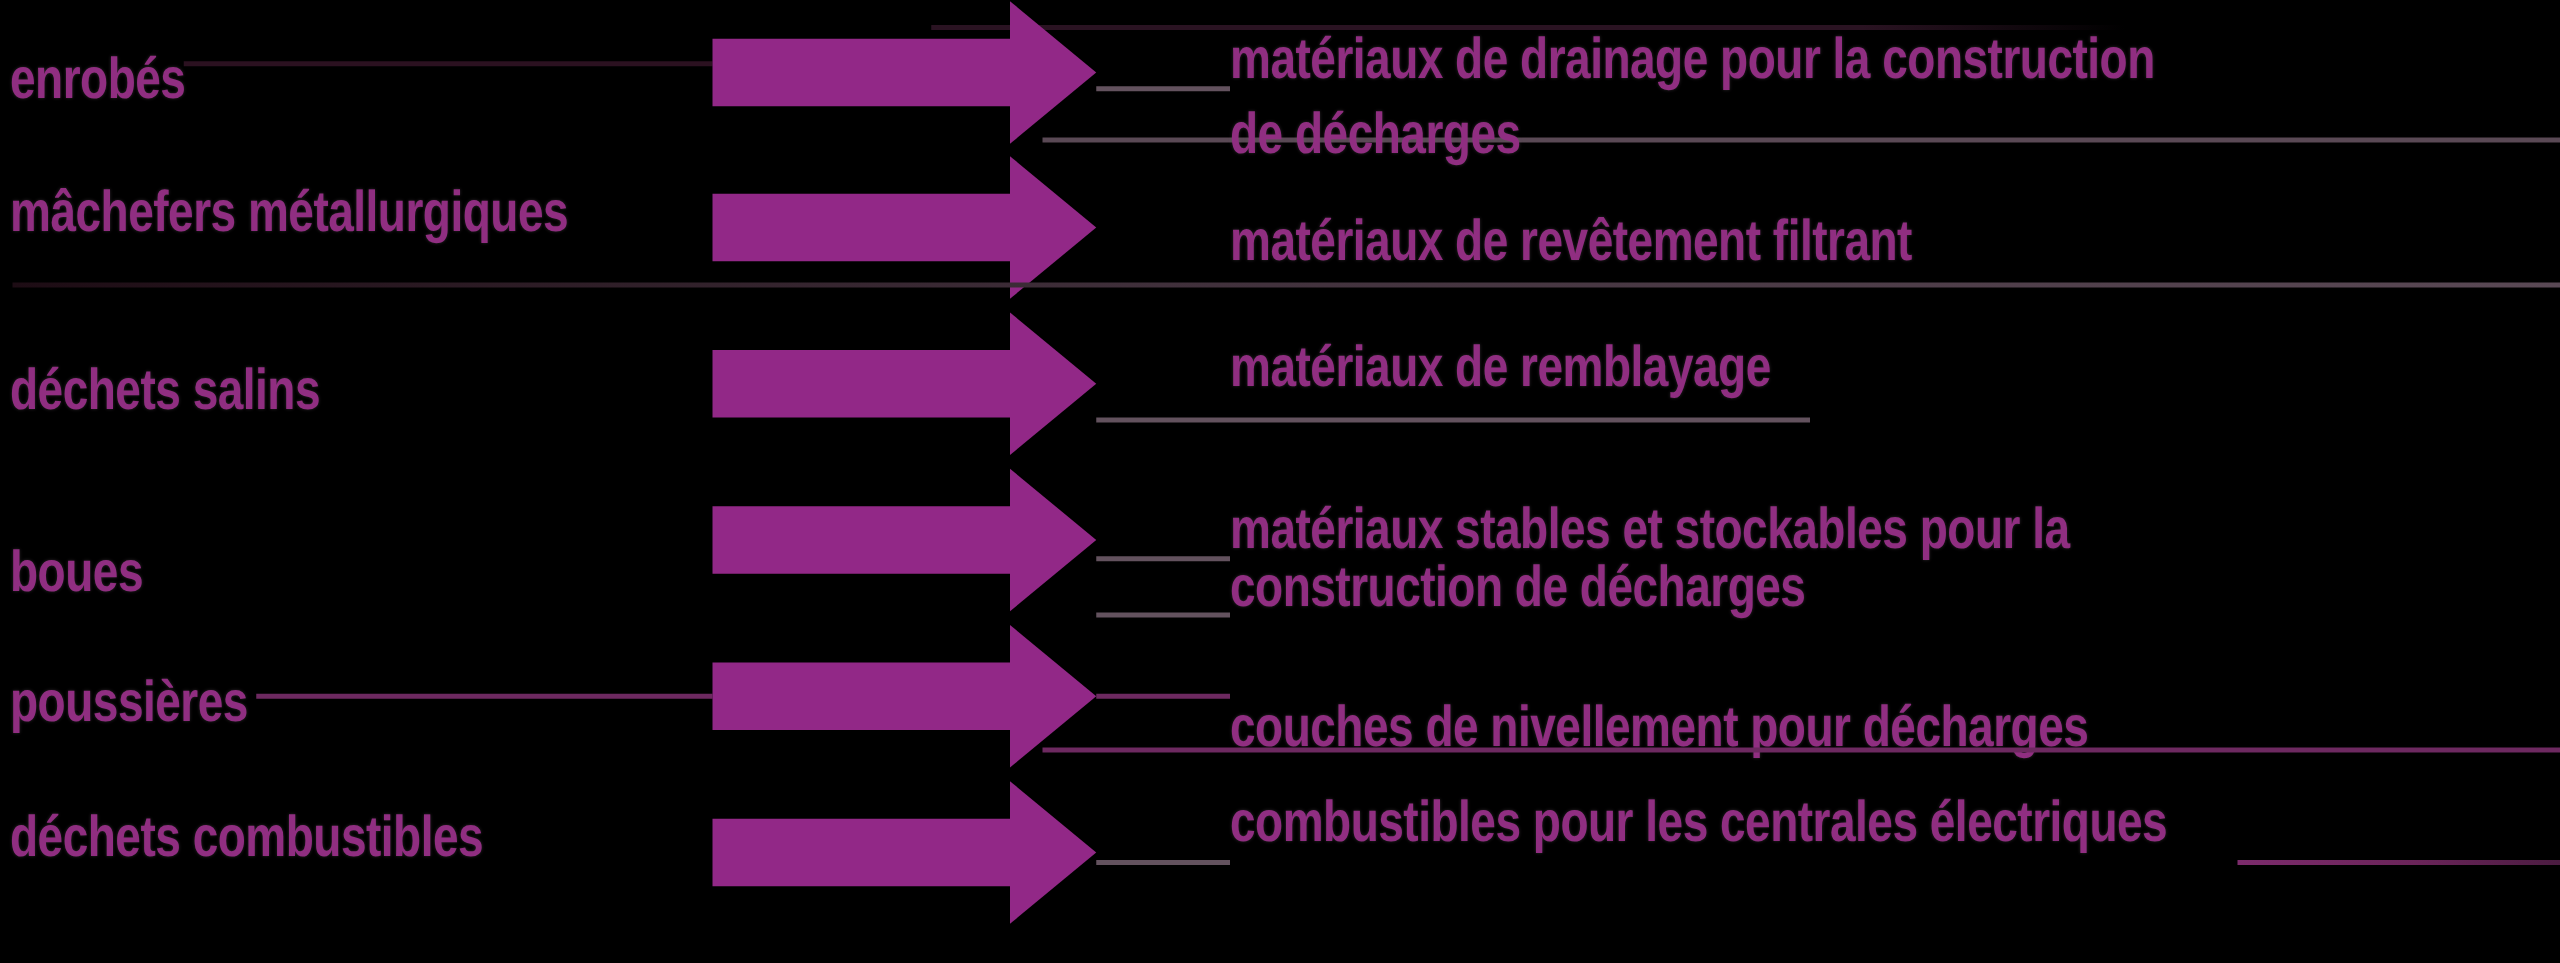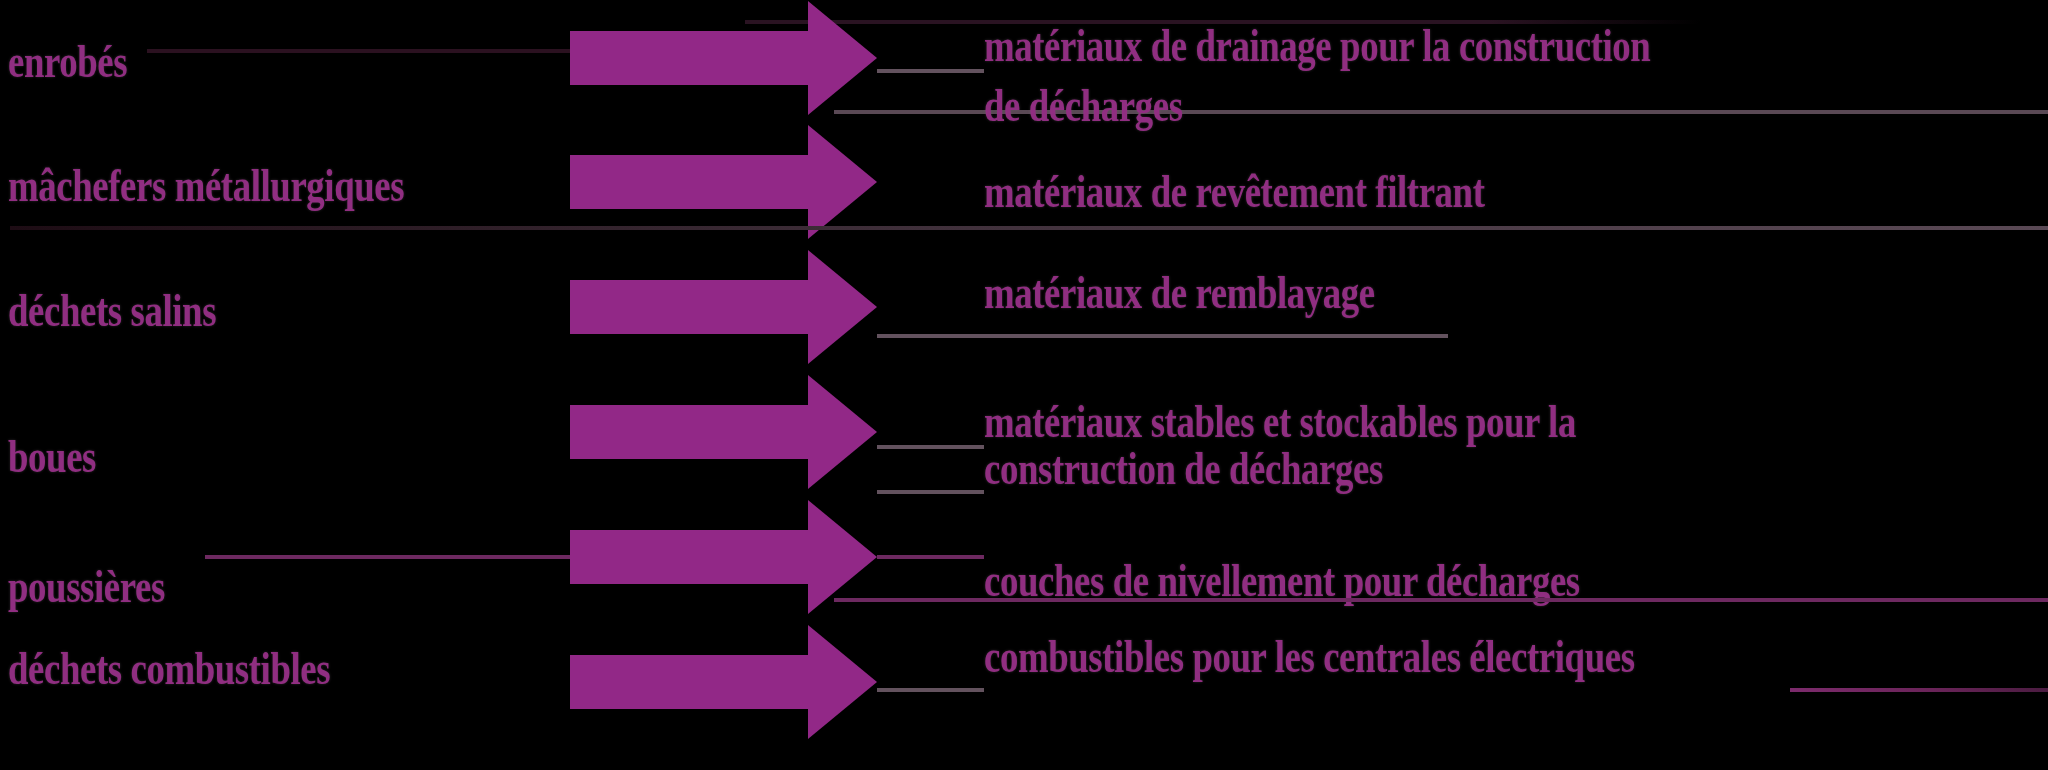--- a/index.html
+++ b/index.html
@@ -1,19 +1,19 @@
 <!DOCTYPE html>
 <html><head>
 <meta charset="utf-8">
 <style>
   html,body{margin:0;padding:0;background:#000;}
   .canvas{
     position:relative;width:2048px;height:770px;background:#000;
     overflow:hidden;
-    font-family:Liberation Serif, serif;
+    font-family:Liberation Sans, sans-serif;
   }
   .lbl{
     position:absolute;
     color:#902e81;
     font-size:46px;font-weight:bold;line-height:46px;
     white-space:nowrap;
   }
   .lbl span{
     display:inline-block;
     transform:scaleX(0.8);
@@ -50,21 +50,21 @@
     <div class="line r1-top-rule" style="left:745px;top:20px;width:955px"></div>
     <div class="a-body" style="top:31px"></div>
     <div class="a-head" style="top:1px"></div>
     <div class="line c-muted" style="left:877px;top:69px;width:107px"></div>
     <div class="line c-muted2" style="left:834px;top:110px;width:1214px"></div>
     <div class="lbl tgt" style="top:23px"><span>matériaux de drainage pour la construction</span></div>
     <div class="lbl tgt" style="top:83px"><span>de décharges</span></div>
   </div>
 
   <div class="row">
-    <div class="lbl src" style="top:163px"><span>mâchefers métallurgiques</span></div>
+    <div class="lbl src" style="top:146px"><span>mâchefers métallurgiques</span></div>
     <div class="a-body" style="top:155px"></div>
     <div class="a-head" style="top:125px"></div>
     <div class="lbl tgt" style="top:169px"><span>matériaux de revêtement filtrant</span></div>
     <div class="line r2-rule" style="left:10px;top:226px;width:2038px"></div>
   </div>
 
   <div class="row">
     <div class="lbl src" style="top:288px"><span>déchets salins</span></div>
     <div class="a-body" style="top:280px"></div>
     <div class="a-head" style="top:250px"></div>
@@ -76,21 +76,21 @@
     <div class="lbl src" style="top:434px"><span>boues</span></div>
     <div class="a-body" style="top:405px"></div>
     <div class="a-head" style="top:375px"></div>
     <div class="line c-muted" style="left:877px;top:445px;width:107px"></div>
     <div class="line c-muted" style="left:877px;top:490px;width:107px"></div>
     <div class="lbl tgt" style="top:399px"><span>matériaux stables et stockables pour la</span></div>
     <div class="lbl tgt" style="top:446px"><span>construction de décharges</span></div>
   </div>
 
   <div class="row">
-    <div class="lbl src" style="top:564px"><span>poussières</span></div>
+    <div class="lbl src" style="top:538px"><span>poussières</span></div>
     <div class="line c-purple" style="left:205px;top:555px;width:365px"></div>
     <div class="a-body" style="top:530px"></div>
     <div class="a-head" style="top:500px"></div>
     <div class="line c-purple" style="left:877px;top:555px;width:107px"></div>
     <div class="lbl tgt" style="top:558px"><span>couches de nivellement pour décharges</span></div>
     <div class="line c-purple" style="left:834px;top:598px;width:1214px"></div>
   </div>
 
   <div class="row">
     <div class="lbl src" style="top:646px"><span>déchets combustibles</span></div>

